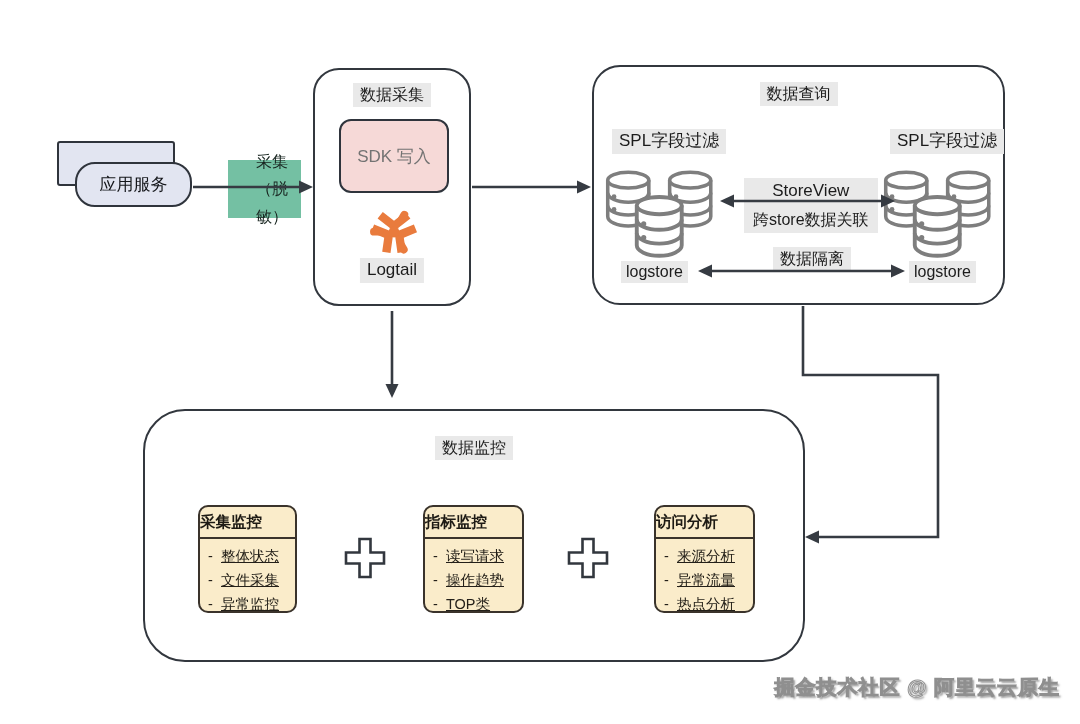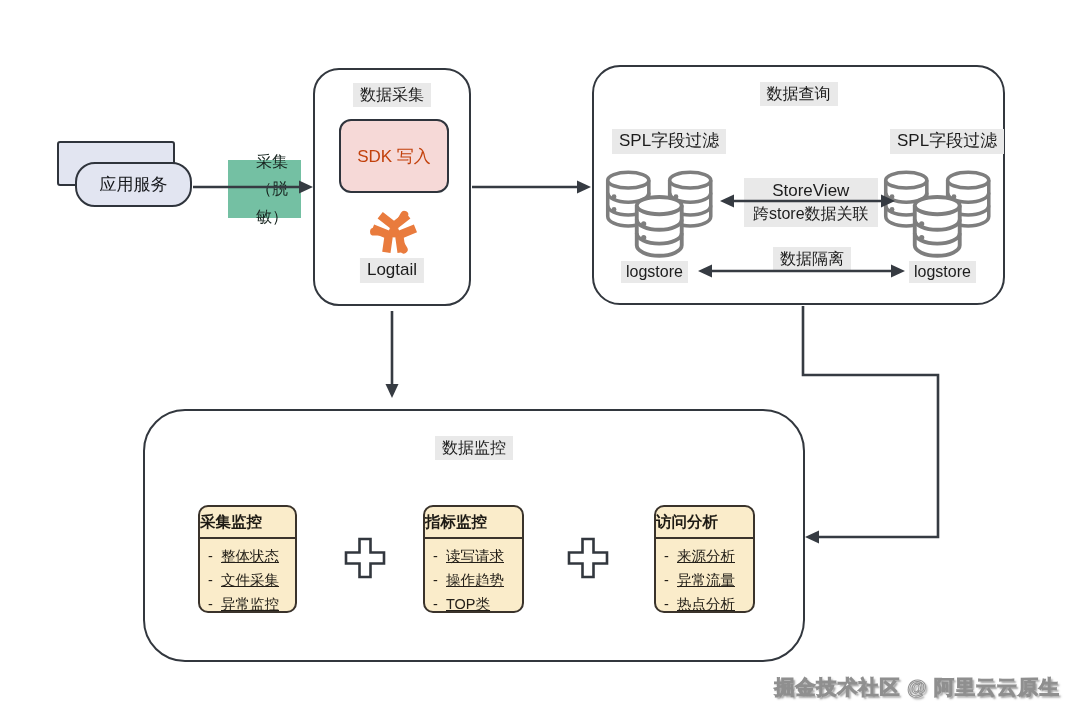--- a/index.html
+++ b/index.html
@@ -36,21 +36,21 @@
   .green-chip {
     position:absolute; background:#74c0a3; color:#17241f;
     display:flex; flex-direction:column; align-items:center; justify-content:center;
     font-size:16px; line-height:1.7; z-index:2; text-align:center;
   }
 
   
   .sdk-box {
     position:absolute; background:#f6d9d7; border:2.5px solid #2f343c;
     border-radius:12px; display:flex; align-items:center; justify-content:center;
-    font-size:17px; color:#c2410c;
+    font-size:17px; color:#737373;
   }
 
   
   .card {
     position:absolute; background:#faecca; border:2.5px solid #3a332b;
     border-radius:10px; overflow:hidden; z-index:2;
   }
   .card-header {
     font-size:15.5px; font-weight:bold; text-align:left; color:#1d1a14;
     padding:5px 0 4px 0; border-bottom:2px solid #3a332b;
@@ -135,21 +135,21 @@
   <div class="icon-wrap" style="left:286px;top:102px;">
     <svg width="122" height="94" viewBox="0 0 130 100">
       <use href="#cyl" x="0" y="0" width="56" height="64"></use>
       <use href="#cyl" x="66" y="0" width="56" height="64"></use>
       <use href="#cyl" x="31" y="26" width="60" height="70"></use>
     </svg>
   </div>
 
   <div class="chip" style="left:150px;top:111px;text-align:center;padding:2px 9px;">
     <div style="font-size:17px;">StoreView</div>
-    <div style="font-size:16px;margin-top:0;">跨store数据关联</div>
+    <div style="font-size:16px;margin-top:6px;">跨store数据关联</div>
   </div>
 
   <div class="chip" style="left:27px;top:194px;padding:0 5px;">logstore</div>
   <div class="chip" style="left:315px;top:194px;padding:0 5px;">logstore</div>
   <div class="chip" style="left:179px;top:180px;">数据隔离</div>
 </div>
 
 <div class="big-box" style="left:143px;top:409px;width:662px;height:253px;border-radius:42px;">
   <div class="chip center" style="top:25px;">数据监控</div>
 

